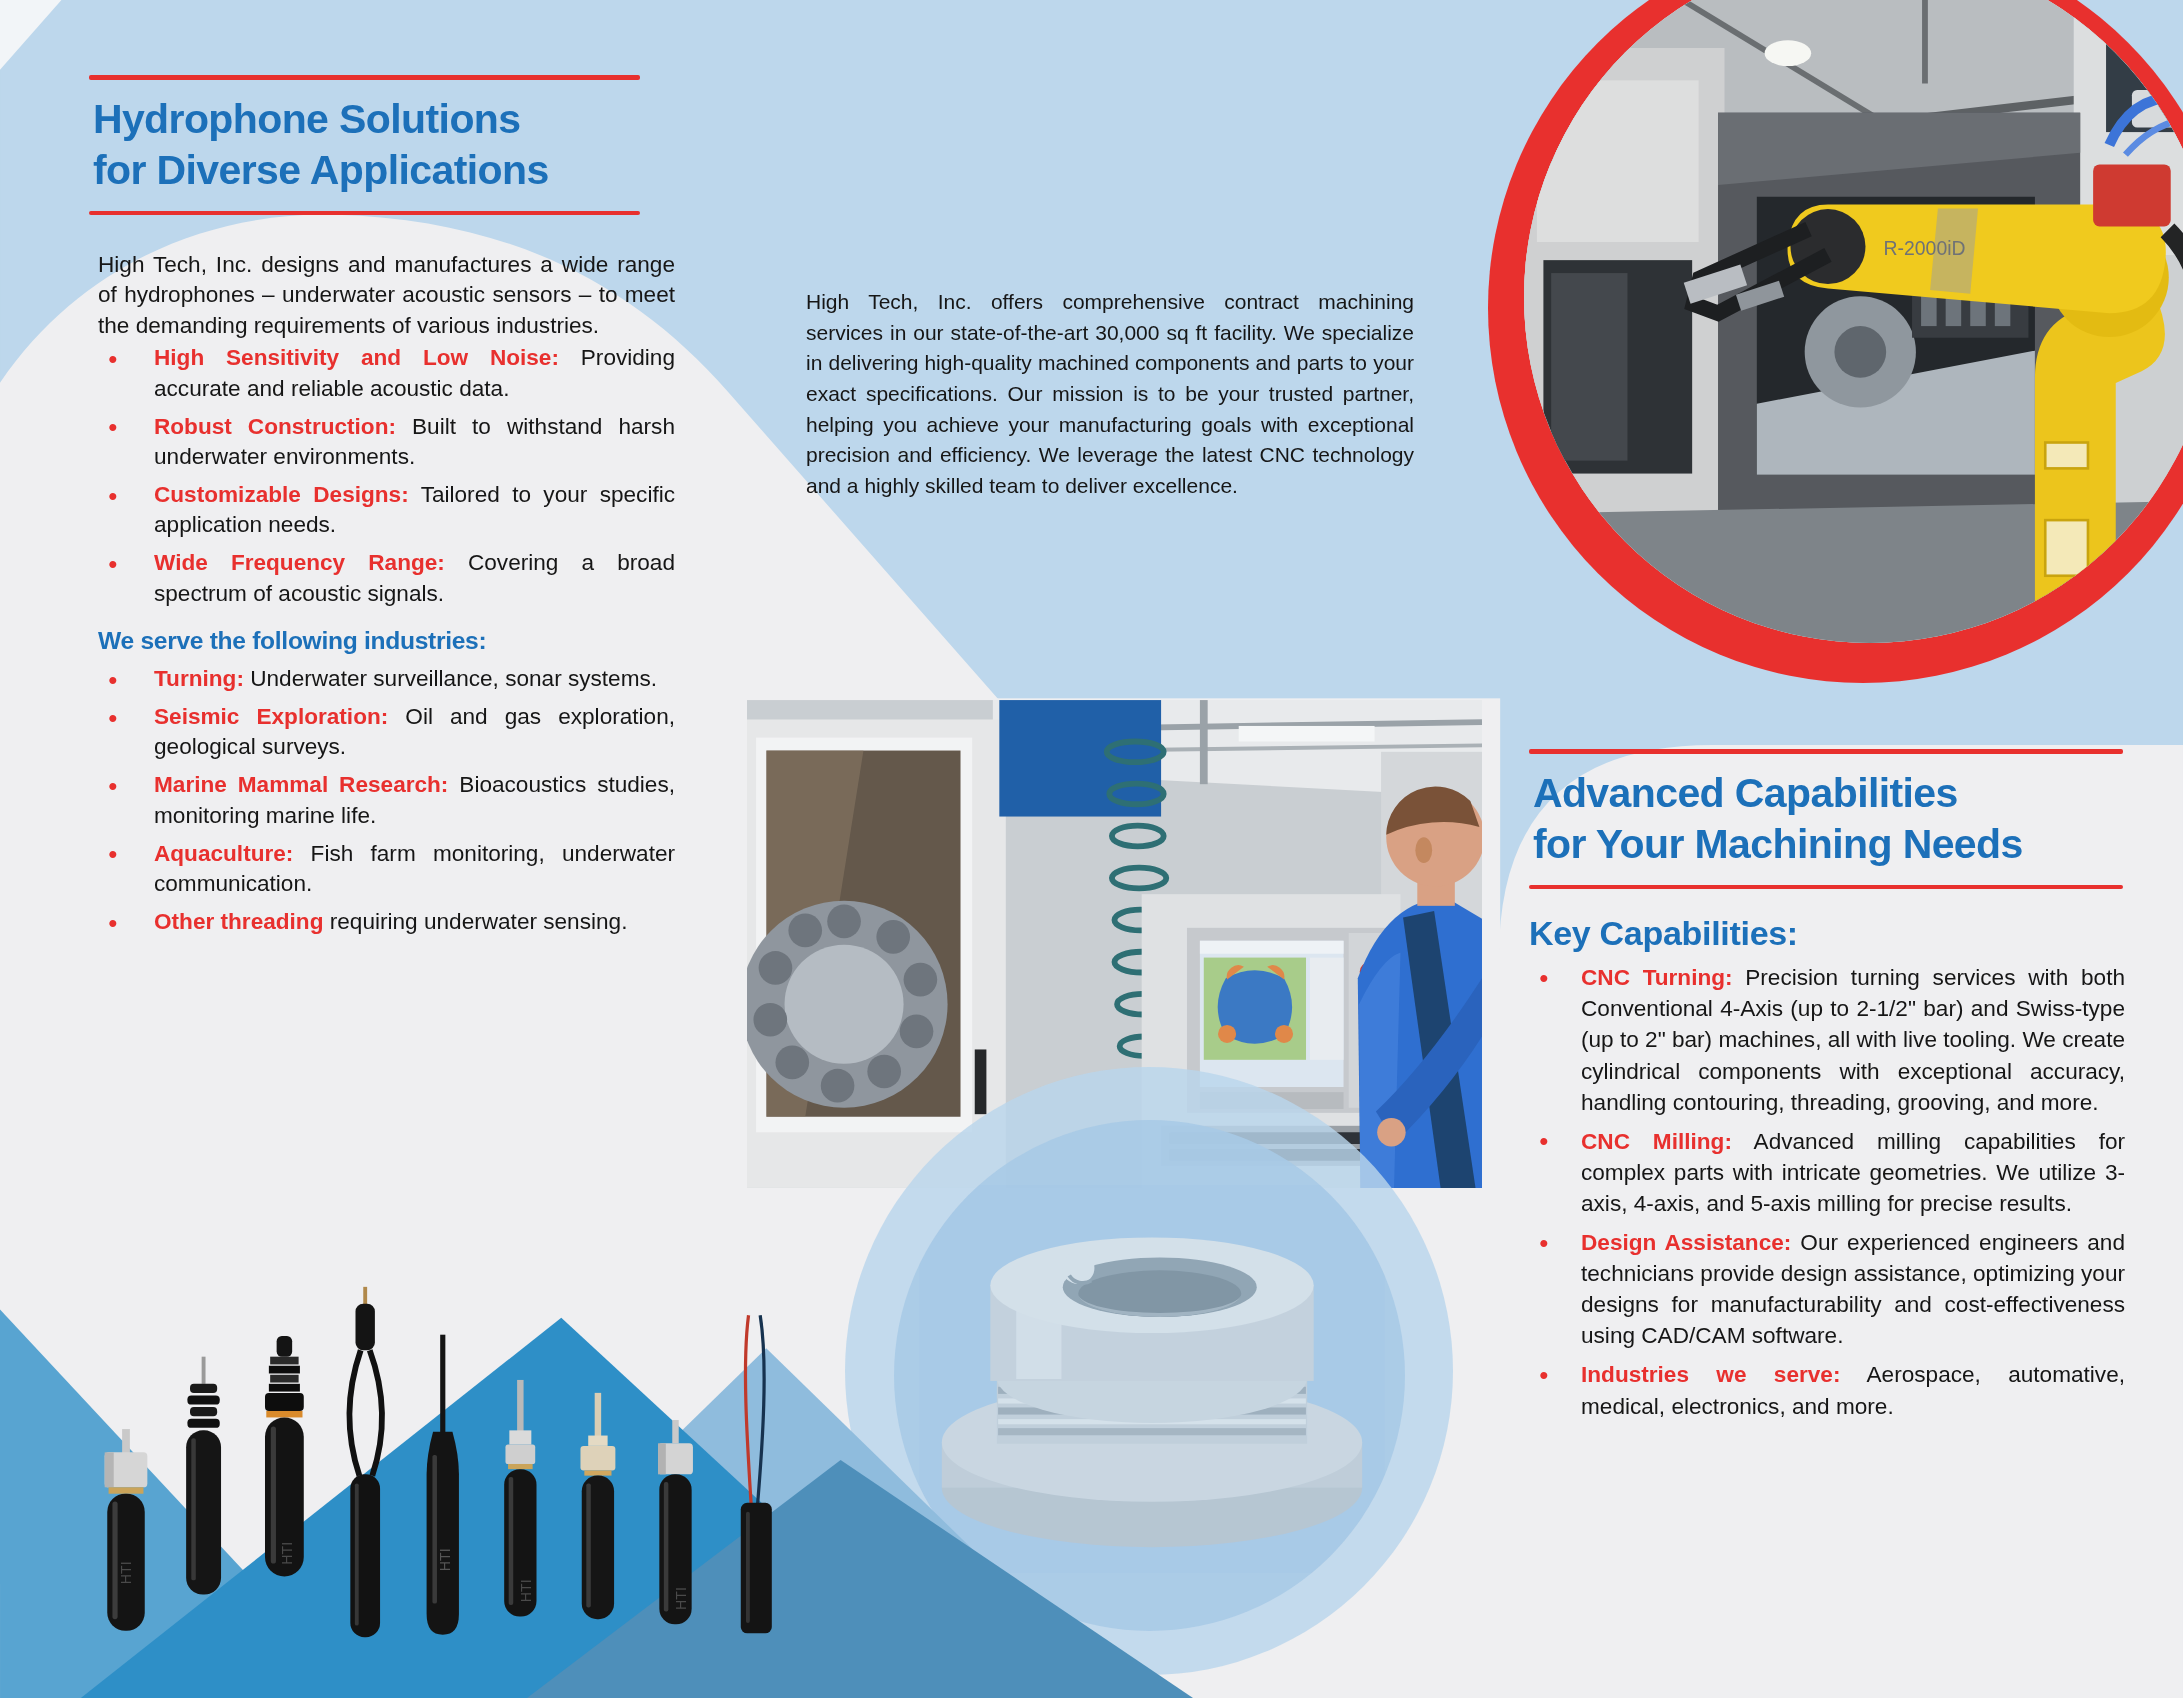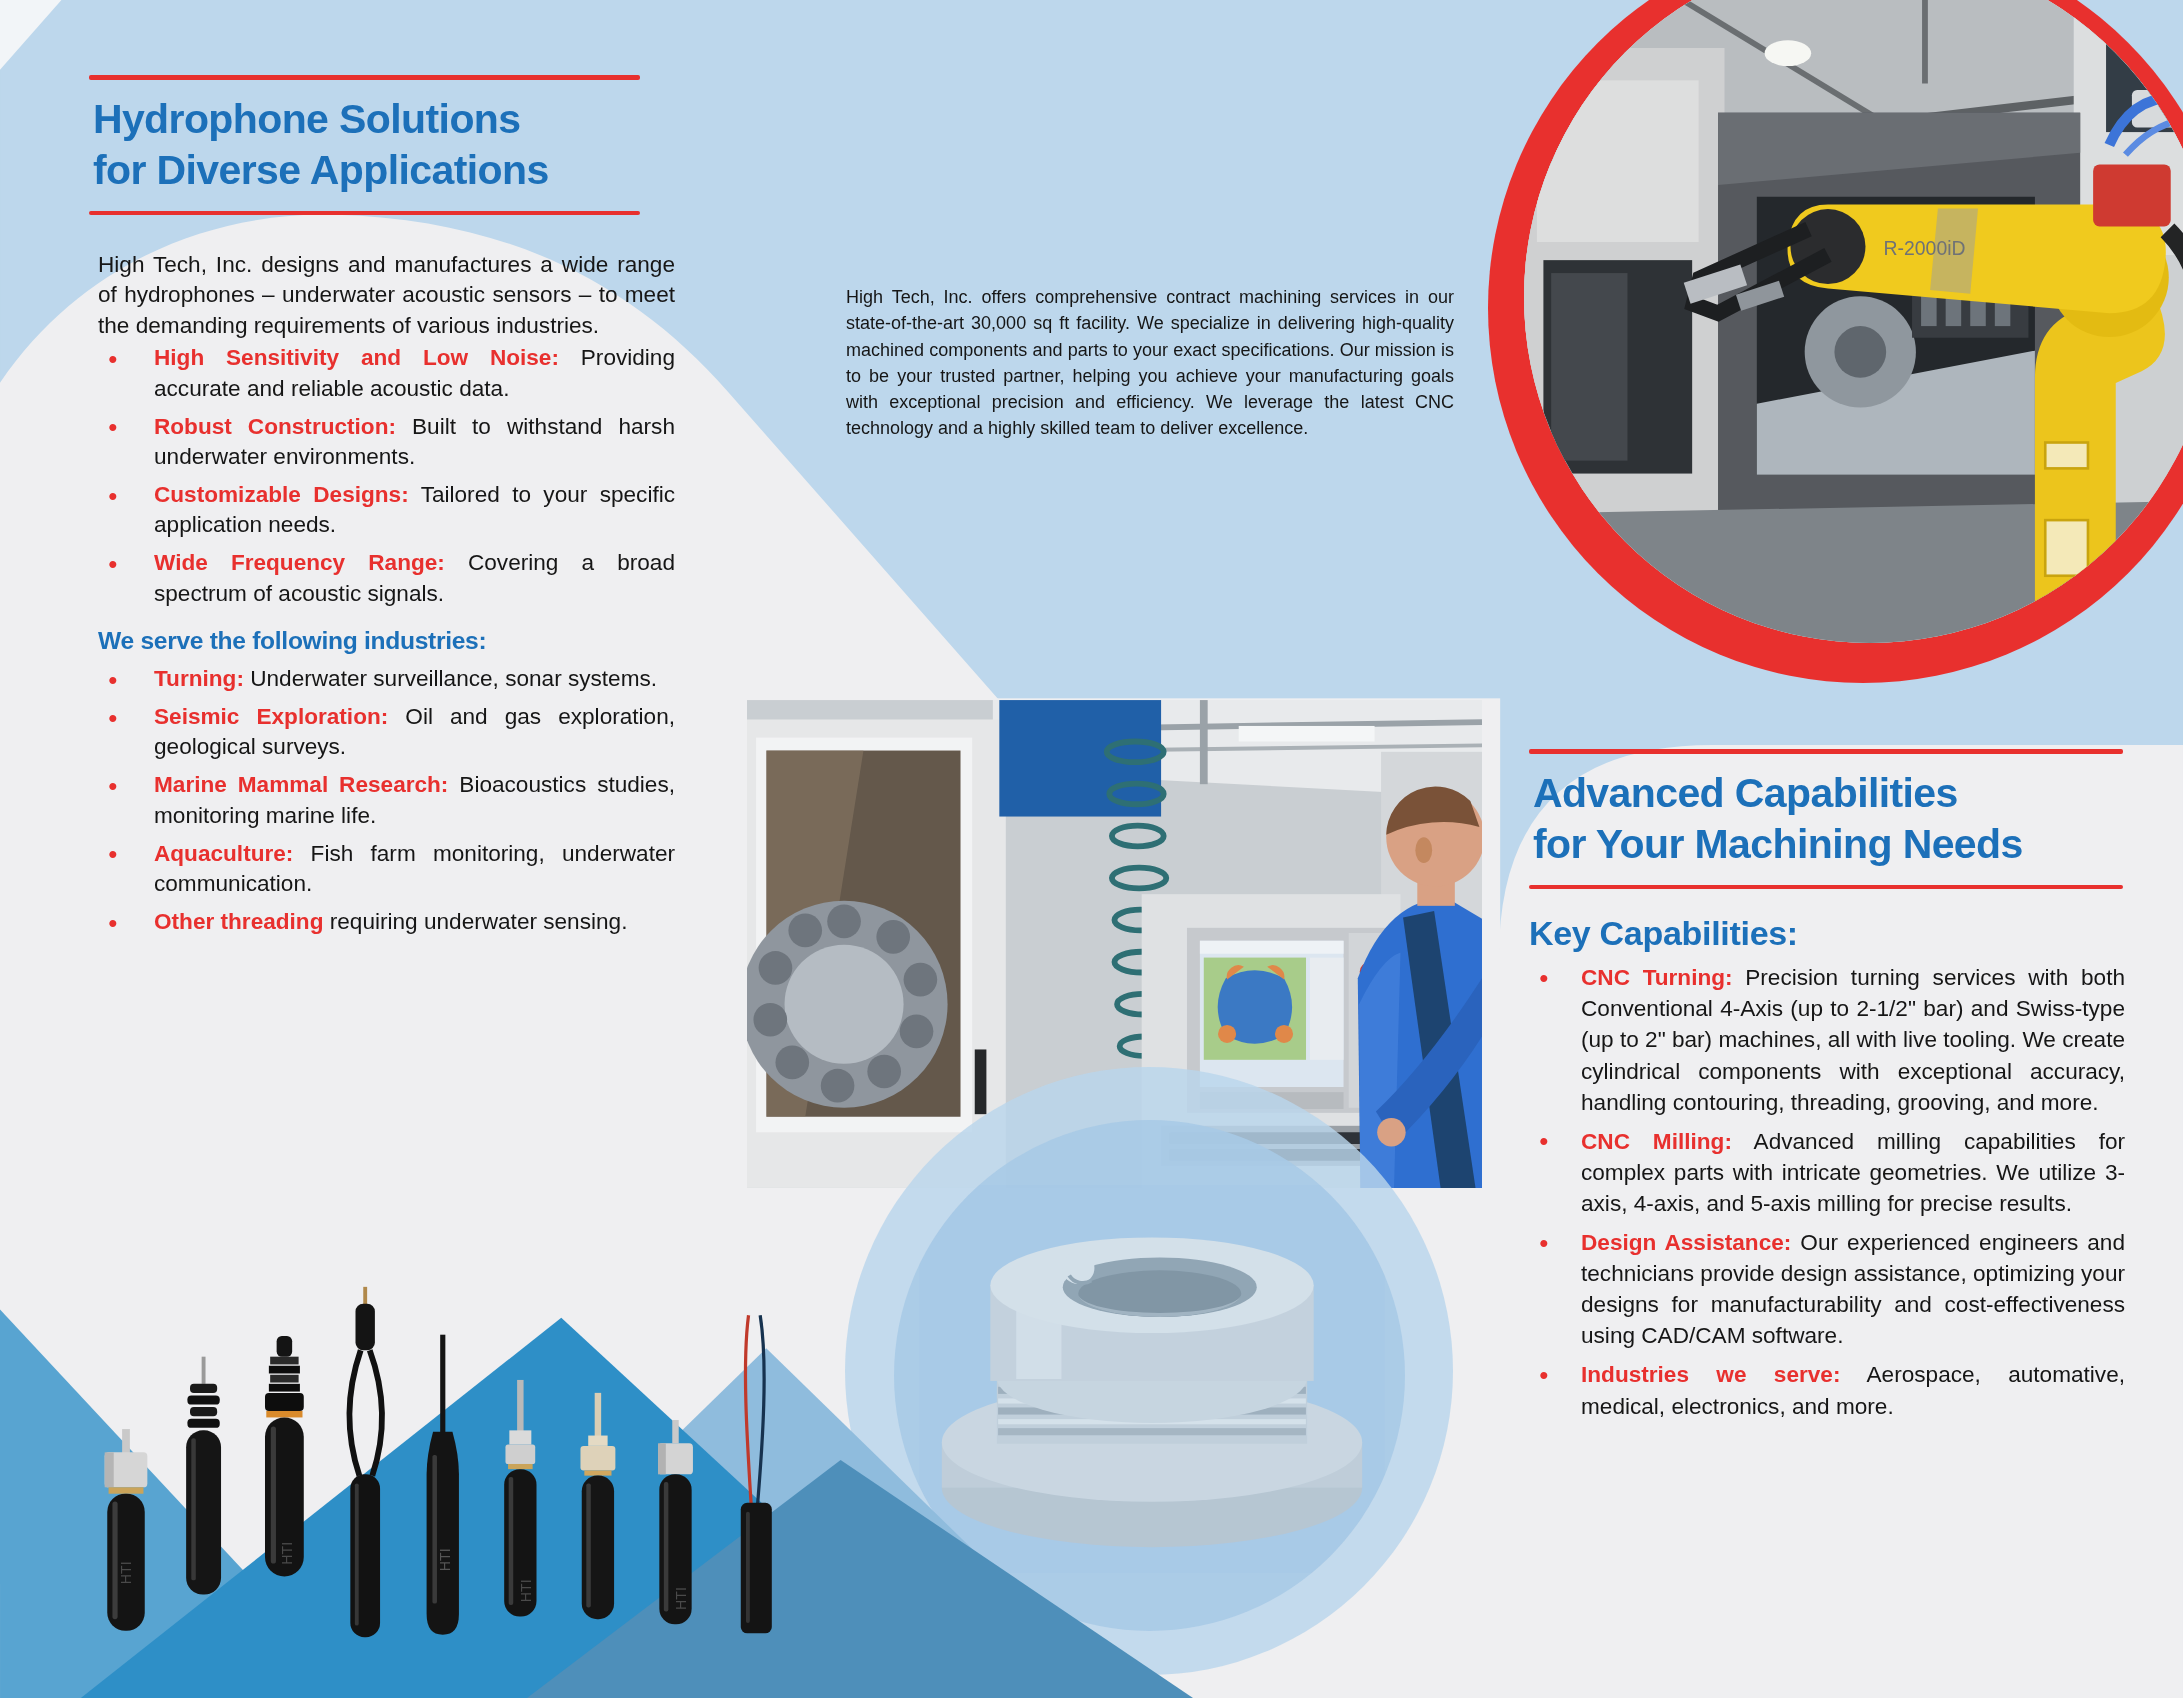--- a/index.html
+++ b/index.html
@@ -17,22 +17,22 @@
   .body-copy{font-size:22.6px;line-height:1.34;text-align:justify;}
   .sub{color:#1c70b9;font-size:24.6px;font-weight:bold;margin:18px 0 9px 0;letter-spacing:-0.3px;}
   .bullet{position:relative;padding-left:56px;margin:2.6px 0 7.8px 0;}
   .bullet .dot{position:absolute;left:10.3px;top:-1.3px;color:#e8302e;font-size:26px;}
   .lead{color:#e8302e;font-weight:bold;}
 
   
   .left-title{left:89px;top:75px;width:551px;}
   .left-content{position:absolute;left:98px;top:250px;width:577px;}
   .mid-title{left:802px;top:75px;width:594px;}
-  .mid-para{position:absolute;left:806px;top:266px;width:608px;font-size:18px;
-            line-height:1.46;text-align:justify;margin-left:40px;}
+  .mid-para{position:absolute;left:806px;top:266px;width:608px;font-size:21px;
+            line-height:1.46;text-align:justify;}
   .right-title{left:1529px;top:749px;width:594px;}
   .right-content{position:absolute;left:1529px;top:914px;width:596px;}
   .right-content .sub{margin-top:0;font-size:34px;}
   .right-content .bullet{padding-left:52px;line-height:1.38;}
 
   
   .mid-photo{left:747px;top:700px;width:735px;height:488px;overflow:hidden;}
   .part-outer{left:845px;top:1067px;width:608px;height:608px;border-radius:50%;
               background:rgba(186,214,236,0.82);}
   .part-inner{left:894px;top:1120px;width:511px;height:511px;border-radius:50%;

